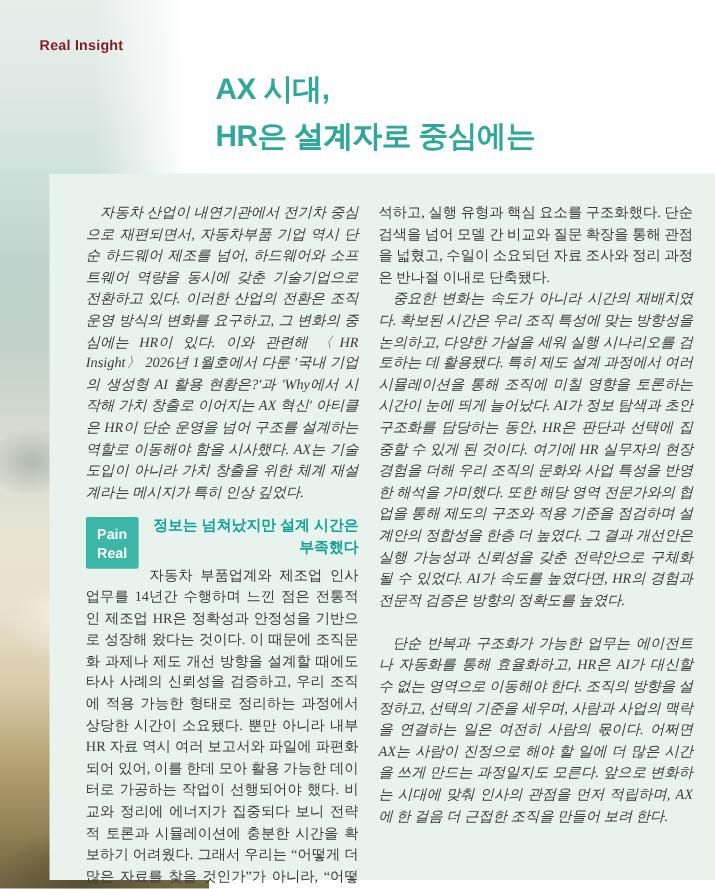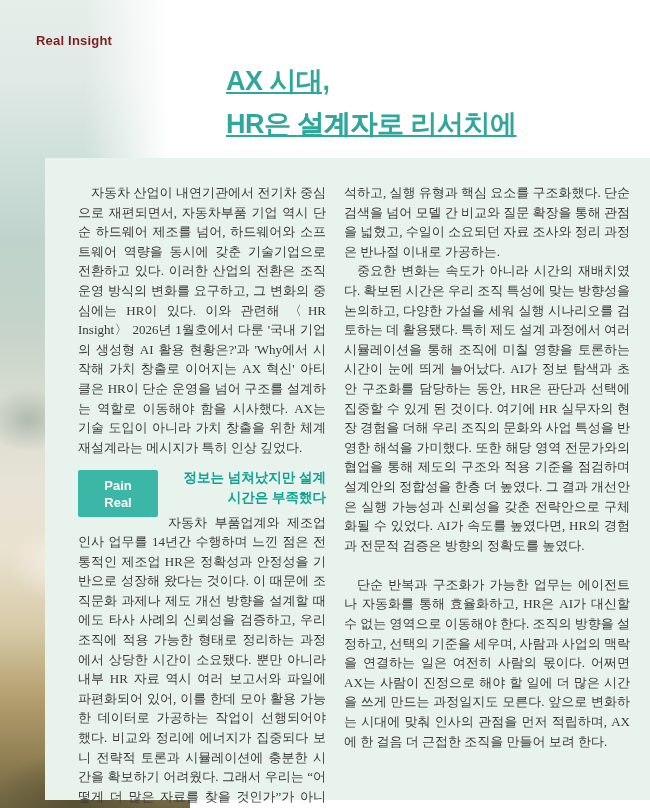--- a/index.html
+++ b/index.html
@@ -15,74 +15,74 @@
       radial-gradient(85px 55px at 35% 70%, rgba(255,255,255,0.55), rgba(255,255,255,0) 70%),
       radial-gradient(110px 65px at 40% 99%, rgba(55,50,30,0.45), rgba(55,50,30,0) 75%),
       linear-gradient(to bottom,#e6eeea 0%,#dfe9e5 10%,#cedfd9 20%,#bfd3cc 30%,#c5d3ca 40%,
         #d8dcd0 50%,#e7e3d6 60%,#e9e2cf 68%,#d6c9a6 78%,#b5a171 86%,#8f7f52 94%,#6e6442 100%);}
   .photo-fade{position:absolute;left:85px;top:0;width:105px;height:158px;
     background:linear-gradient(to right, rgba(255,255,255,0) 0%, #ffffff 80%);}
 
   .kicker{position:absolute;left:36px;top:33px;font-size:13px;font-weight:bold;
     color:#7f1d1d;letter-spacing:.2px;}
 
-  .title{position:absolute;left:226px;top:60px;font-size:27px;line-height:43px;
-    font-weight:bold;color:#2fa89b;letter-spacing:-0.5px;text-decoration:underline;}
+  .title{position:absolute;left:196px;top:60px;font-size:27px;line-height:43px;
+    font-weight:bold;color:#2fa89b;letter-spacing:-0.5px;}
   .title-em{text-shadow:0 0 .6px currentColor;}
 
   
   .panel{position:absolute;left:45px;top:158px;width:605px;height:642px;background:#e8f3ee;}
 
   .col{position:absolute;font-family:"Liberation Serif","DejaVu Serif",serif;
     font-size:13px;line-height:19.6px;color:#3d3b37;text-align:justify;}
   .col1{left:78px;top:183px;width:248px;}
   .col2{left:344px;top:183px;width:286px;}
   p{margin:0;}
-  .indent{text-indent:13px;}
+  .indent{text-indent:13px;font-style:italic;}
   .para-gap{margin-top:19.6px;}
 
   .section{margin-top:11px;overflow:hidden;}
-  .badge{float:left;width:80px;height:47px;margin:2px 10px 10px 0;border-radius:2px;
+  .badge{float:left;width:48px;height:47px;margin:2px 10px 10px 0;border-radius:2px;
     background:#3cb6a6;color:#ffffff;display:flex;flex-direction:column;
     align-items:center;justify-content:center;text-align:center;
     font-family:"Liberation Sans",sans-serif;font-size:13px;font-weight:bold;line-height:17px;}
   .section h3{margin:0 0 5px;font-family:"Liberation Sans",sans-serif;font-size:13.5px;
     font-weight:bold;line-height:19.6px;color:#12a294;text-align:right;}
 </style>
 </head>
 <body>
 
 <div class="page">
 
   <div class="photo"></div>
   <div class="photo-fade"></div>
 
   <div class="kicker">Real Insight</div>
 
   <div class="title">
     <div>AX 시대,</div>
-    <div><span>HR은 </span><span class="title-em">설계자</span><span>로 리서치에</span></div>
+    <div><span>HR은 </span><span class="title-em">설계자</span><span>로 중심에는</span></div>
   </div>
 
   <div class="panel"></div>
 
   <div class="col col1">
     <p class="indent">자동차 산업이 내연기관에서 전기차 중심으로 재편되면서, 자동차부품 기업 역시 단순 하드웨어 제조를 넘어, 하드웨어와 소프트웨어 역량을 동시에 갖춘 기술기업으로 전환하고 있다. 이러한 산업의 전환은 조직 운영 방식의 변화를 요구하고, 그 변화의 중심에는 HR이 있다. 이와 관련해 〈HR Insight〉 2026년 1월호에서 다룬 '국내 기업의 생성형 AI 활용 현황은?'과 'Why에서 시작해 가치 창출로 이어지는 AX 혁신' 아티클은 HR이 단순 운영을 넘어 구조를 설계하는 역할로 이동해야 함을 시사했다. AX는 기술 도입이 아니라 가치 창출을 위한 체계 재설계라는 메시지가 특히 인상 깊었다.</p>
 
     <div class="section">
       <div class="badge">
         <span>Pain</span>
         <span>Real</span>
       </div>
       <h3>정보는 넘쳐났지만 설계 시간은 부족했다</h3>
       <p>자동차 부품업계와 제조업 인사 업무를 14년간 수행하며 느낀 점은 전통적인 제조업 HR은 정확성과 안정성을 기반으로 성장해 왔다는 것이다. 이 때문에 조직문화 과제나 제도 개선 방향을 설계할 때에도 타사 사례의 신뢰성을 검증하고, 우리 조직에 적용 가능한 형태로 정리하는 과정에서 상당한 시간이 소요됐다. 뿐만 아니라 내부 HR 자료 역시 여러 보고서와 파일에 파편화되어 있어, 이를 한데 모아 활용 가능한 데이터로 가공하는 작업이 선행되어야 했다. 비교와 정리에 에너지가 집중되다 보니 전략적 토론과 시뮬레이션에 충분한 시간을 확보하기 어려웠다. 그래서 우리는 “어떻게 더 많은 자료를 찾을 것인가”가 아니라, “어떻게 자료를 더 빠르게 구조화해 설계에 더 많은 시간을 쓸 수 있는가”로 질문을 바꿨다.</p>
     </div>
 
   </div>
 
   <div class="col col2">
-    <p>석하고, 실행 유형과 핵심 요소를 구조화했다. 단순 검색을 넘어 모델 간 비교와 질문 확장을 통해 관점을 넓혔고, 수일이 소요되던 자료 조사와 정리 과정은 반나절 이내로 가공하는.</p>
+    <p>석하고, 실행 유형과 핵심 요소를 구조화했다. 단순 검색을 넘어 모델 간 비교와 질문 확장을 통해 관점을 넓혔고, 수일이 소요되던 자료 조사와 정리 과정은 반나절 이내로 단축됐다.</p>
     <p class="indent">중요한 변화는 속도가 아니라 시간의 재배치였다. 확보된 시간은 우리 조직 특성에 맞는 방향성을 논의하고, 다양한 가설을 세워 실행 시나리오를 검토하는 데 활용됐다. 특히 제도 설계 과정에서 여러 시뮬레이션을 통해 조직에 미칠 영향을 토론하는 시간이 눈에 띄게 늘어났다. AI가 정보 탐색과 초안 구조화를 담당하는 동안, HR은 판단과 선택에 집중할 수 있게 된 것이다. 여기에 HR 실무자의 현장 경험을 더해 우리 조직의 문화와 사업 특성을 반영한 해석을 가미했다. 또한 해당 영역 전문가와의 협업을 통해 제도의 구조와 적용 기준을 점검하며 설계안의 정합성을 한층 더 높였다. 그 결과 개선안은 실행 가능성과 신뢰성을 갖춘 전략안으로 구체화될 수 있었다. AI가 속도를 높였다면, HR의 경험과 전문적 검증은 방향의 정확도를 높였다.</p>
     <p class="indent para-gap"><span>단순 반복과 구조화가 가능한 업무는 에이전트나 자동화를 통해 효율화하고, HR은 AI가 대신할 수 없는 영역으로 이동해야 한다. 조직의 방향을 설정하고, 선택의 기준을 세우며, 사람과 사업의 맥락을 연결하는 일은 여전히 사람의 몫이다. 어쩌면 AX는 사람이 진정으로 해야 할 일에 더 많은 시간을 쓰게 만드는 과정일지도 모른다. 앞으로 변화하는 시대에 맞춰 인사의 관점을 먼저 적립하며, AX에 한 걸음 더 근접한 조직을 만들어 보려 한다.</span> </p>
 
   </div>
 
 </div>
 
 </body></html>

